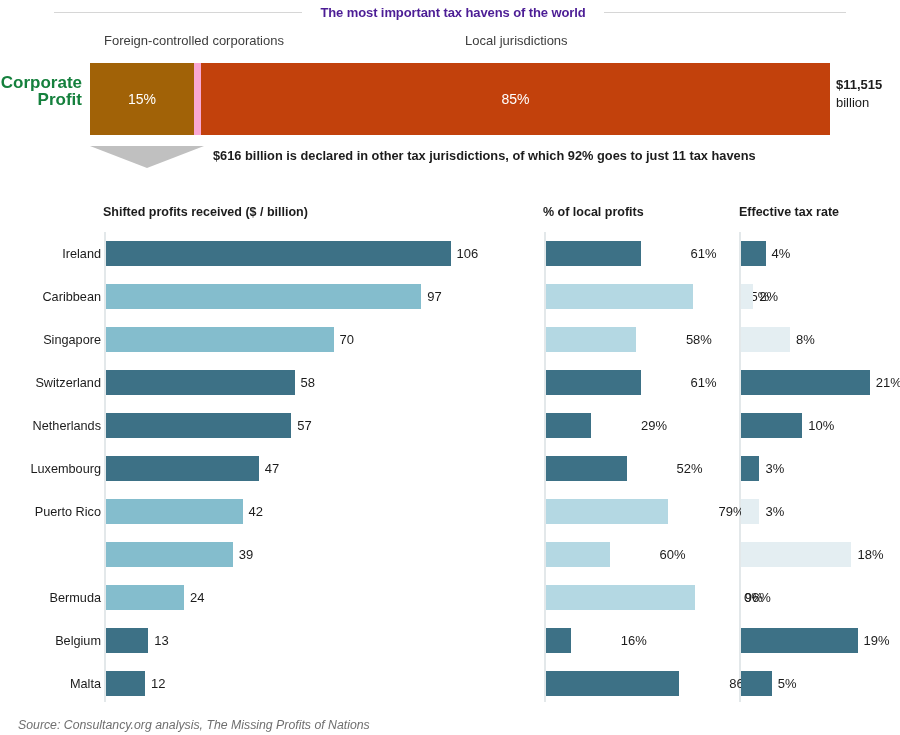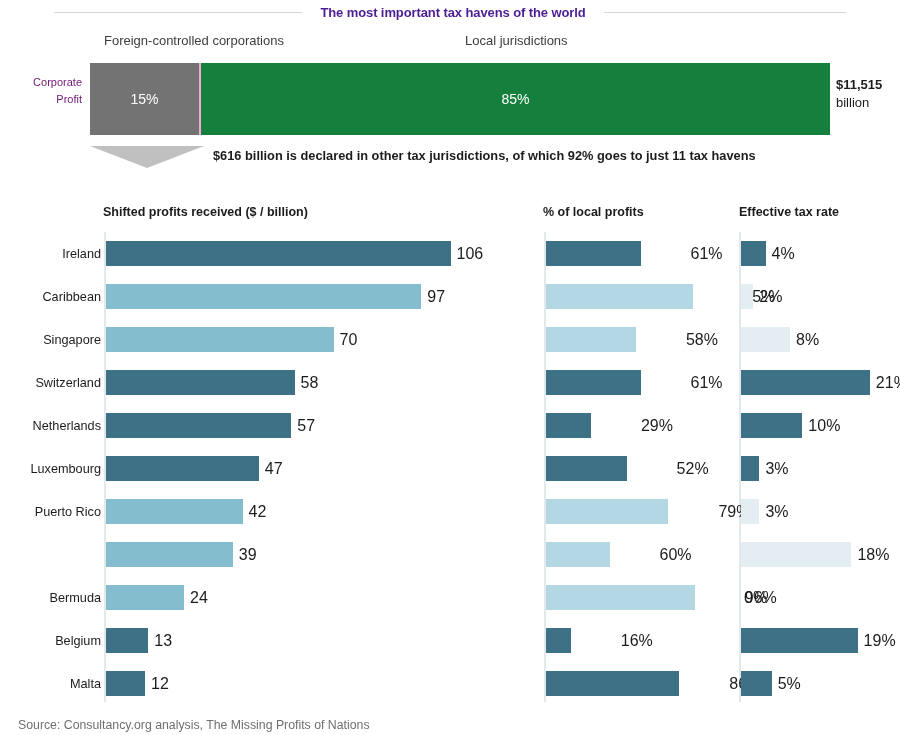--- a/index.html
+++ b/index.html
@@ -59,45 +59,45 @@
   }
   .seg-label.foreign { left: 96px; top: 0; }
   .seg-label.local   { left: 457px; top: 0; }
 
   .corp-label {
     position: absolute;
     left: 0px;
     top: 74px;
     width: 82px;
     text-align: right;
-    font-size: 11px;
-    font-weight: normal;
+    font-size: 17px;
+    font-weight: bold;
     line-height: 17px;
-    color: #701a75;
+    color: #15803d;
   }
 
   .stacked-bar {
     position: absolute;
     left: 90px;
     top: 63px;
     width: 740px;
     height: 72px;
     display: flex;
   }
   .stack-seg {
     display: flex;
     align-items: center;
     justify-content: center;
     color: #ffffff;
     font-size: 14px;
     height: 100%;
     box-sizing: border-box;
   }
-  .stack-seg.foreign { flex: 0 0 111px; background: #737373; border-right: 2px solid #f9a8d4; }
-  .stack-seg.local   { flex: 1 1 auto;  background: #15803d; }
+  .stack-seg.foreign { flex: 0 0 111px; background: #a16207; border-right: 7px solid #f9a8d4; }
+  .stack-seg.local   { flex: 1 1 auto;  background: #c2410c; }
 
   .total-value {
     position: absolute;
     left: 836px;
     top: 76px;
     font-size: 13px;
     line-height: 18px;
     color: #1c1c1c;
     white-space: nowrap;
   }
@@ -183,33 +183,34 @@
   .bar-group.g0 { left: 106px; }
   .bar-group.g1 { left: 546px; gap: 44px; }
   .bar-group.g2 { left: 741px; }
 
   .bar {
     height: 25px;
     flex: 0 0 auto;
   }
   .bar-value {
     margin-left: 6px;
-    font-size: 16px;
+    font-size: 13px;
     color: #1c1c1c;
     white-space: nowrap;
   }
 
   
   .source {
     position: absolute;
     left: 18px;
     top: 718px;
     font-size: 12.3px;
     color: #6f6f6f;
     white-space: nowrap;
+    font-style: italic;
   }
 </style>
 </head>
 <body>
 
 <div class="title-row">
   <div class="title-rule left"></div>
   <div class="chart-title">The most important tax havens of the world</div>
   <div class="title-rule right"></div>
 </div>

